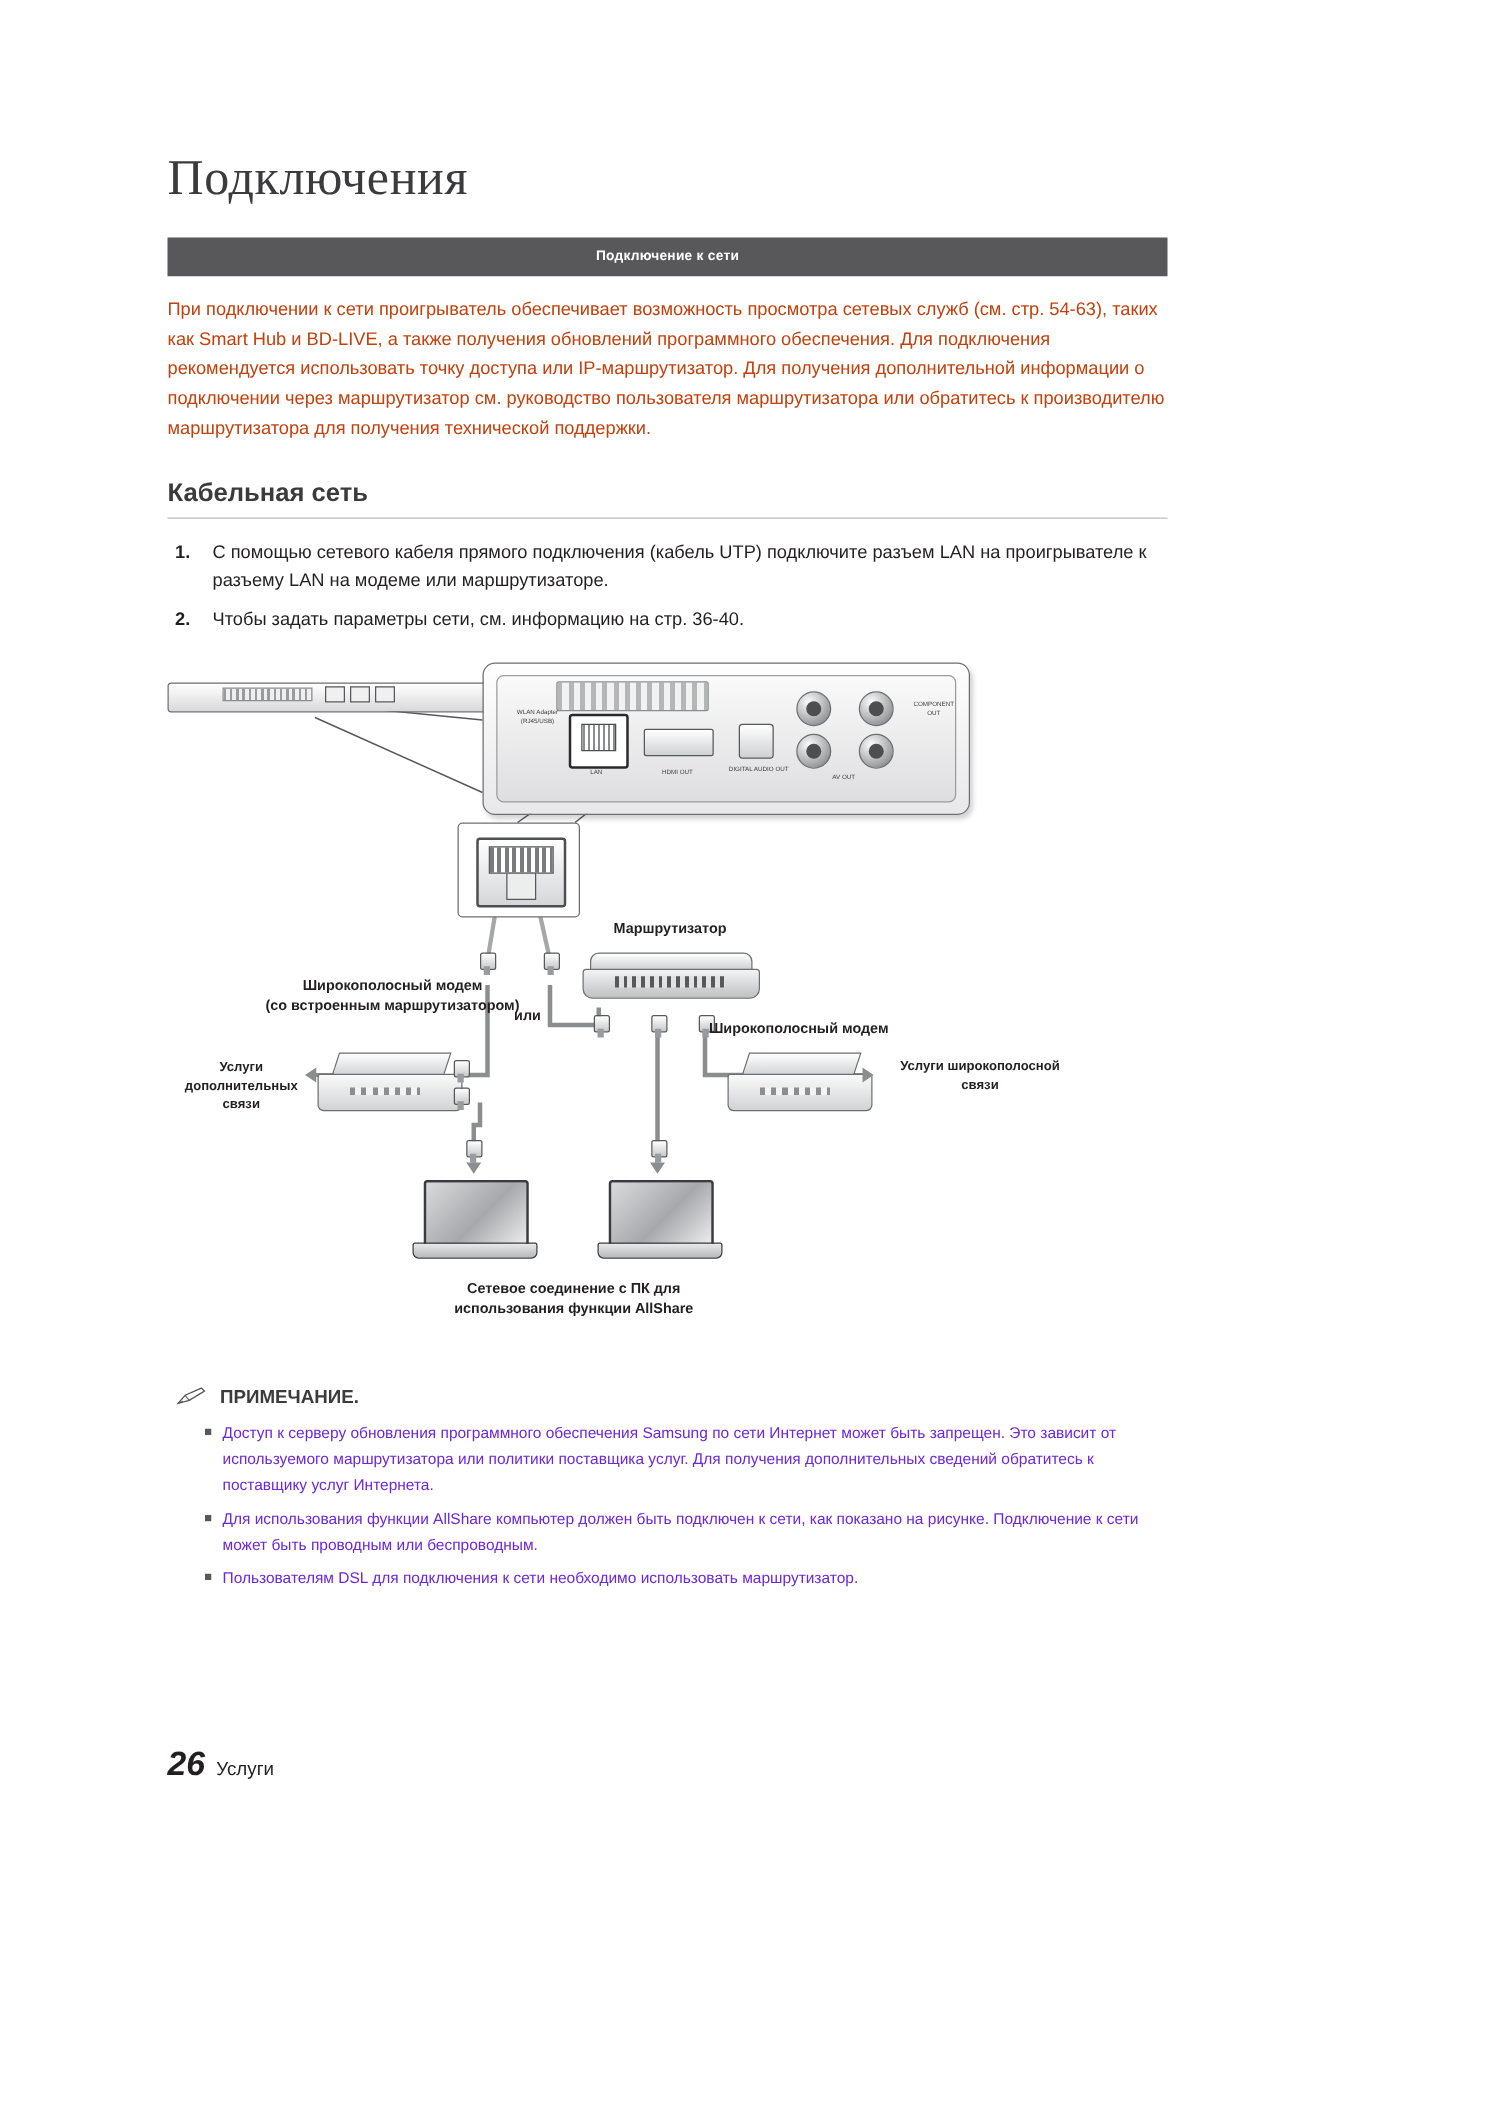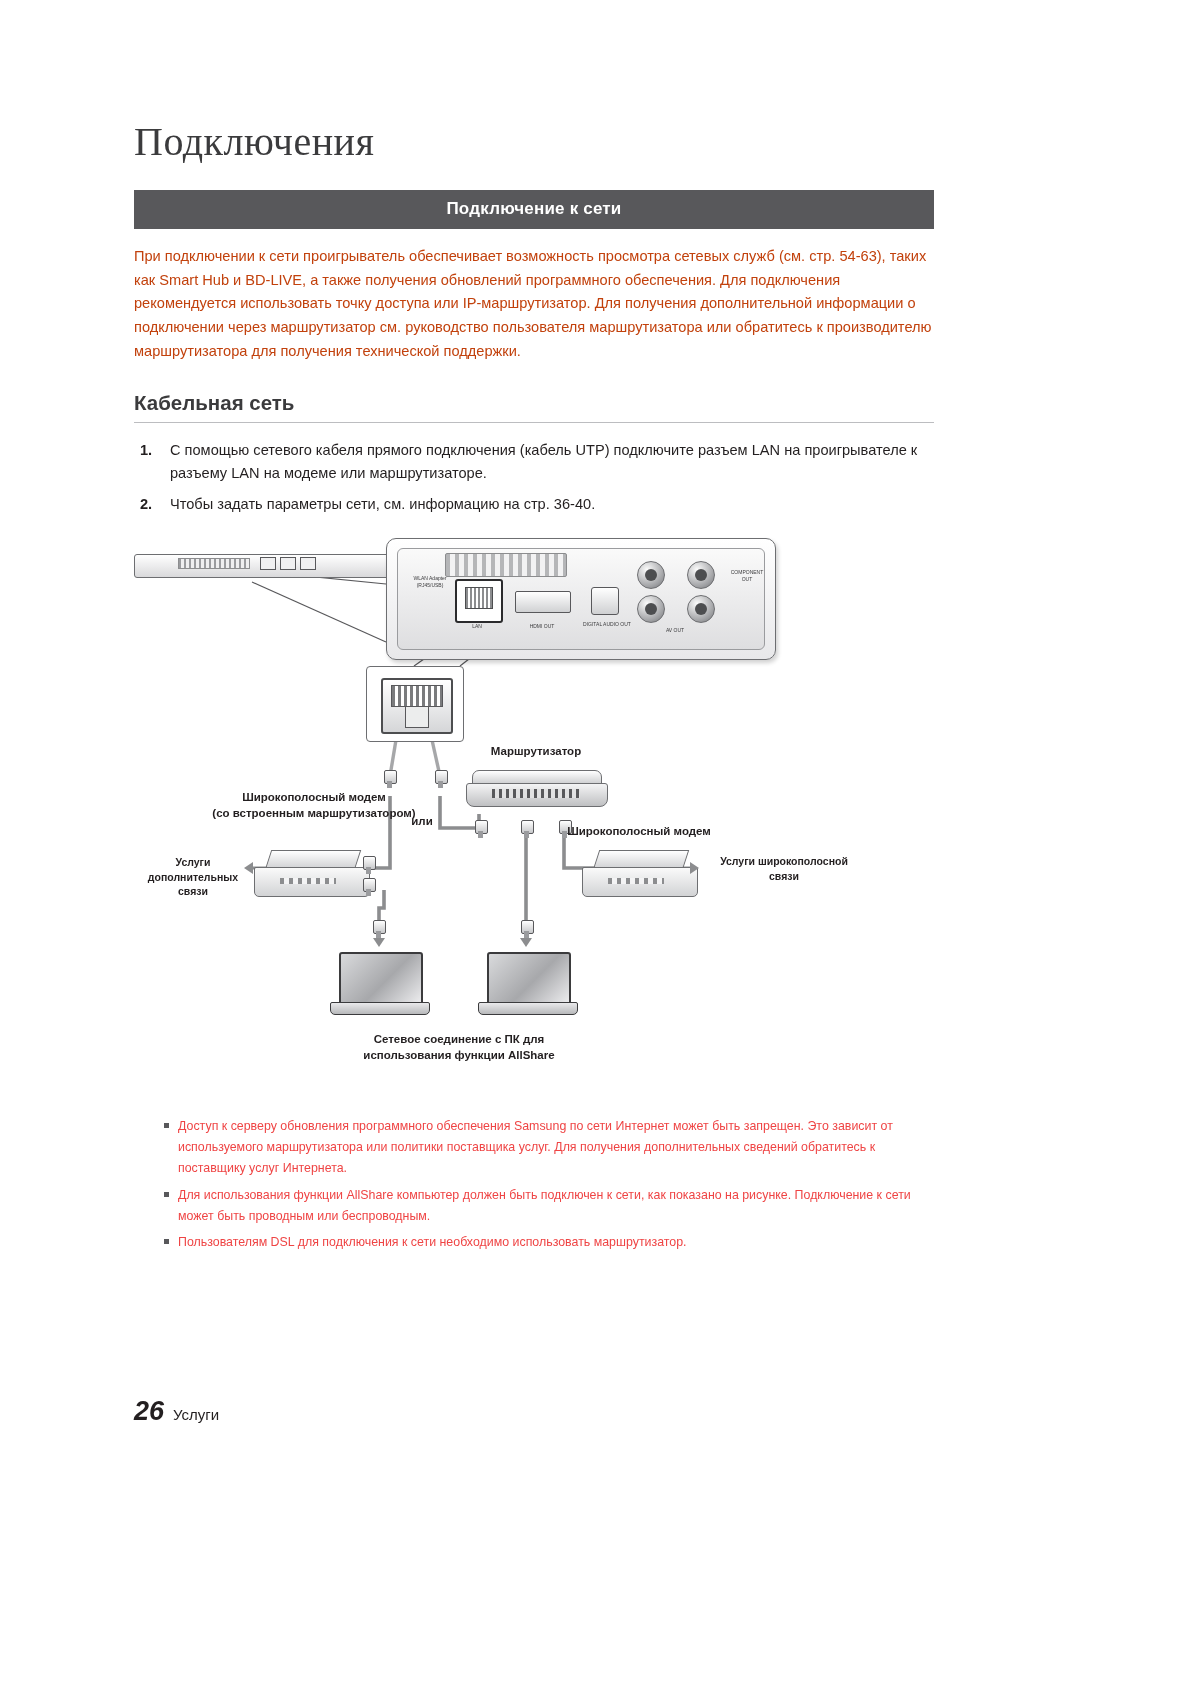--- a/index.html
+++ b/index.html
@@ -32,21 +32,21 @@
     font-weight: 300;
     font-size: 40px;
     letter-spacing: 0.5px;
     color: #3b3b3d;
     margin: 0 0 26px 0;
     line-height: 1.1;
   }
   .section-bar {
     background: #58585b;
     color: #ffffff;
-    font-size: 17px;
+    font-size: 11px;
     font-weight: bold;
     text-align: center;
     padding: 9px 0 10px 0;
     letter-spacing: 0.2px;
   }
   .intro {
     font-size: 14.6px;
     line-height: 1.62;
     margin-top: 16px;
     color: #c2410c;
@@ -371,21 +371,21 @@
   ul.notes {
     list-style: none;
     margin: 10px 0 0 0;
     padding: 0 0 0 44px;
   }
   ul.notes li {
     position: relative;
     font-size: 12.4px;
     line-height: 1.68;
     margin-bottom: 6px;
-    color: #ef4444;
+    color: #6d28d9;
   }
   ul.notes li::before {
     content: "";
     position: absolute;
     left: -14px;
     top: 7px;
     width: 5px; height: 5px;
     background: #58585b;
   }
   .footer {
@@ -591,20 +591,28 @@
         <div class="base"></div>
       </div>
 
       <div class="dgm-label" style="left:160px; top:494px; width:330px;">
         <span>Сетевое соединение с ПК для</span><br>
         <span>использования функции AllShare</span>
       </div>
     </div>
 
     <div class="note-wrap">
+      <div class="note-head">
+        <svg class="pencil" viewBox="0 0 32 22">
+          <path d="M3,18 L10,10 L26,3 L29,6 L14,15 Z" fill="#ffffff" stroke="#58585b" stroke-width="1.3"></path>
+          <path d="M10,10 L14,15" stroke="#58585b" stroke-width="1.1"></path>
+          <path d="M3,18 L8,16" stroke="#58585b" stroke-width="1.1"></path>
+        </svg>
+        <span>ПРИМЕЧАНИЕ.</span>
+      </div>
       <ul class="notes">
         <li>Доступ к серверу обновления программного обеспечения Samsung по сети Интернет может быть запрещен. Это зависит от используемого маршрутизатора или политики поставщика услуг. Для получения дополнительных сведений обратитесь к поставщику услуг Интернета.</li>
         <li>Для использования функции AllShare компьютер должен быть подключен к сети, как показано на рисунке. Подключение к сети может быть проводным или беспроводным.</li>
         <li>Пользователям DSL для подключения к сети необходимо использовать маршрутизатор.</li>
       </ul>
     </div>
   </div>
 
   <div class="footer">
     <span class="pageno">26</span>

